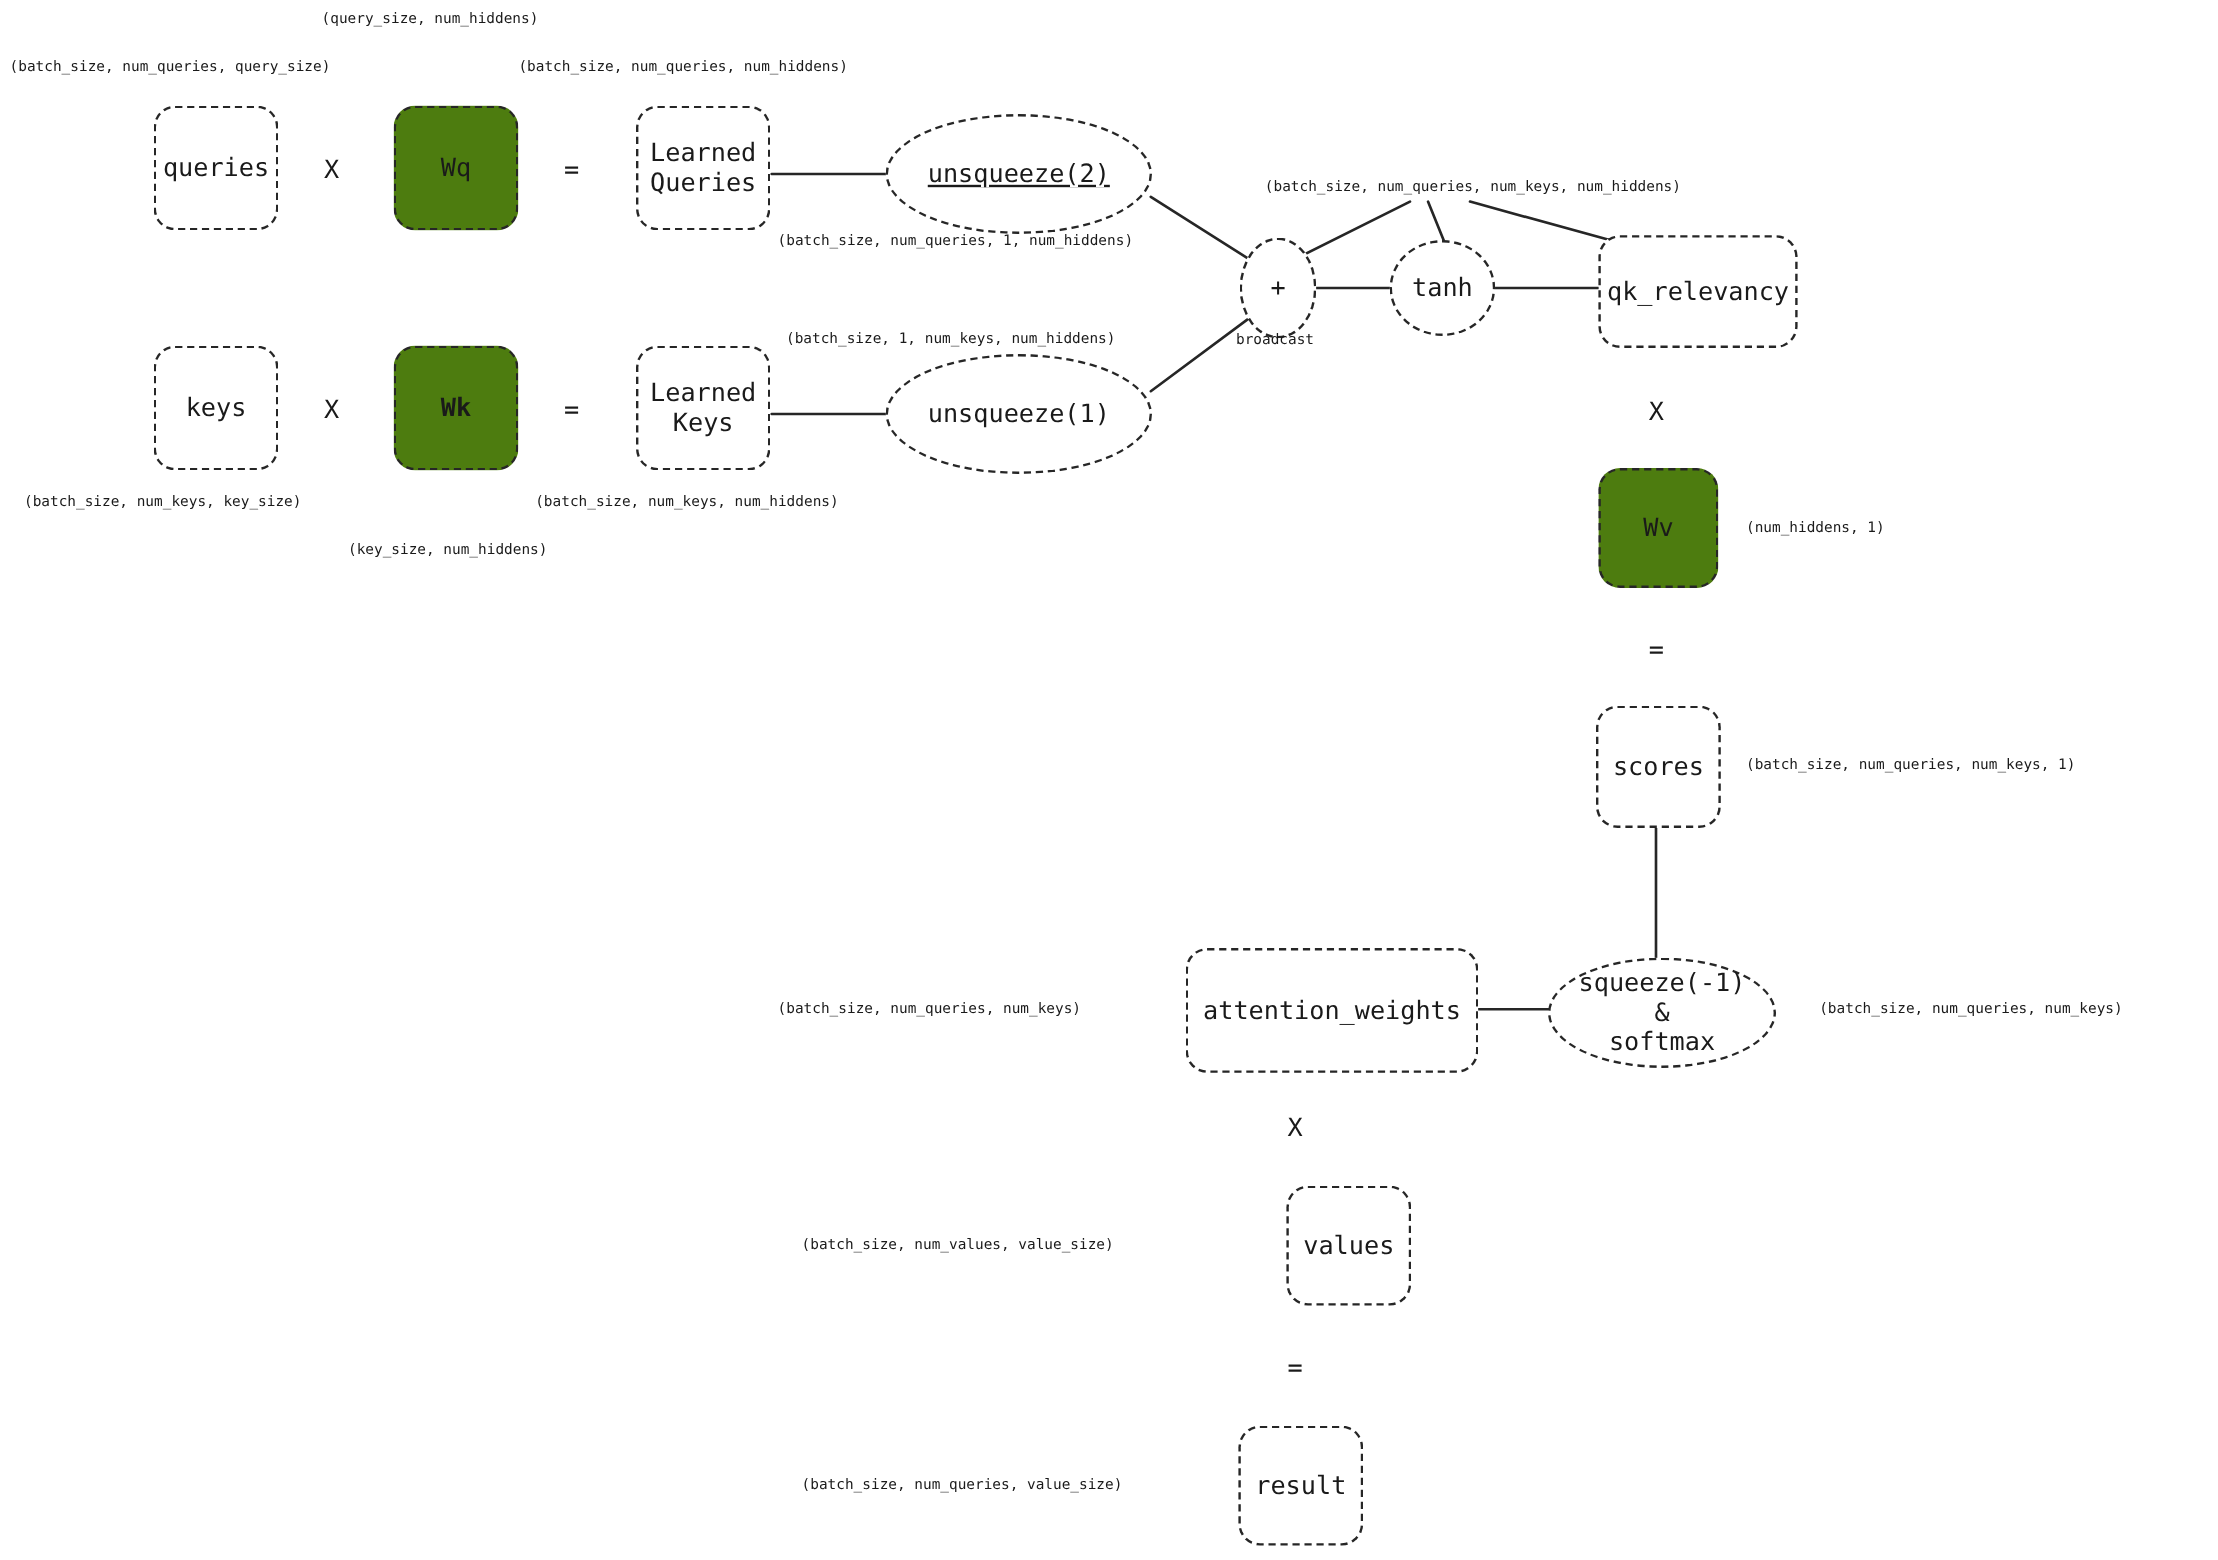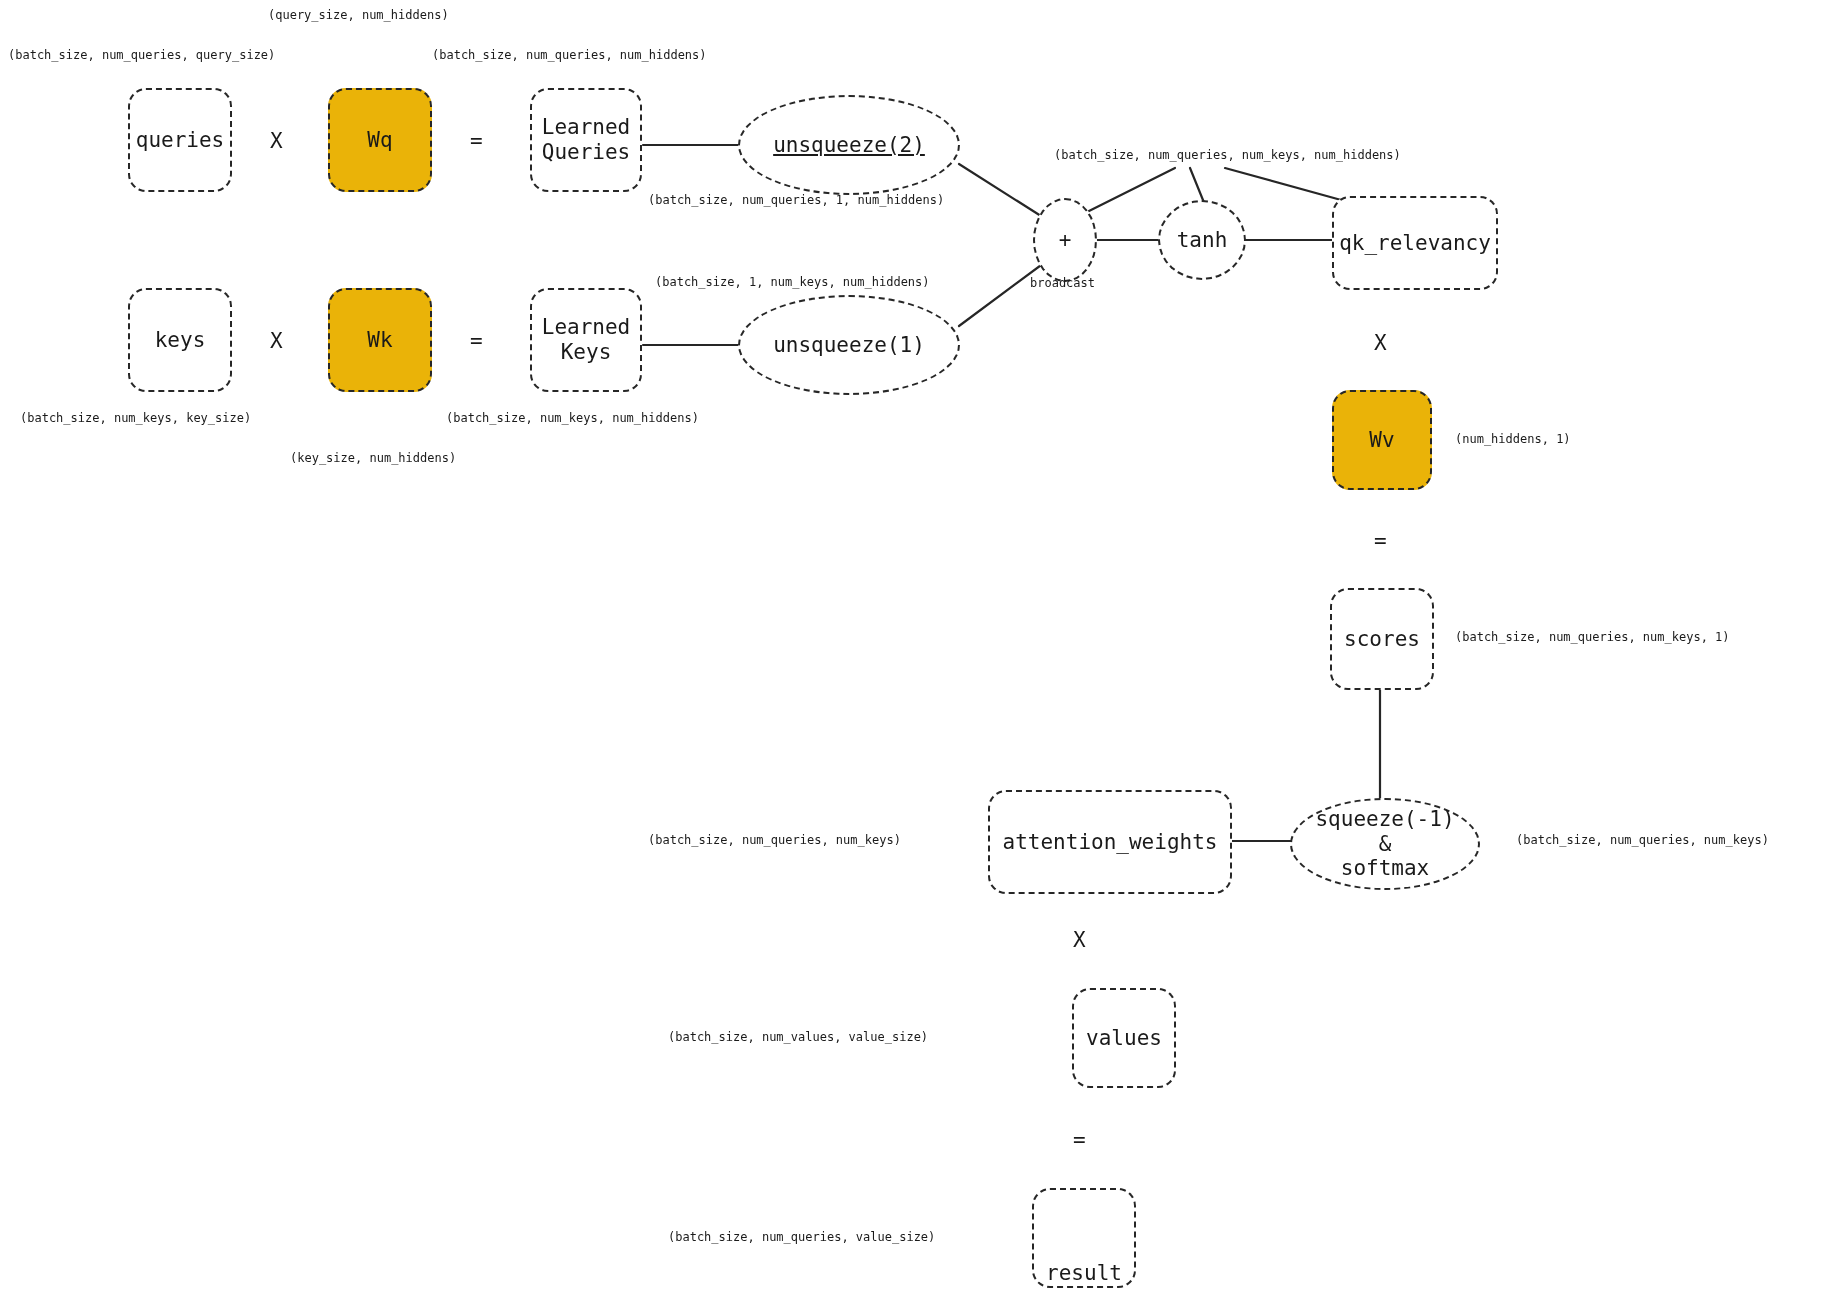--- a/index.html
+++ b/index.html
@@ -41,21 +41,21 @@
     white-space: pre-line;
     color: #1a1a1a;
   }
   .node.rect {
     border-radius: 18px;
   }
   .node.ellipse {
     border-radius: 50%;
   }
   .node.green {
-    background: #eab308;
+    background: #4d7c0f;
   }
   .label {
     position: absolute;
     font-size: 12px;
     color: #1a1a1a;
     white-space: pre;
     line-height: 1.2;
   }
   .op {
     position: absolute;
@@ -110,21 +110,21 @@
   </div>
 
   <div class="node ellipse" style="left:738px; top:95px; width:222px; height:100px;text-decoration:underline;">
     <span>unsqueeze(2)</span>
   </div>
 
   <div class="node rect" style="left:128px; top:288px; width:104px; height:104px;">
     <span>keys</span>
   </div>
 
-  <div class="node rect green" style="left:328px; top:288px; width:104px; height:104px;">
+  <div class="node rect green" style="left:328px; top:288px; width:104px; height:104px;font-weight:bold;">
     <span>Wk</span>
   </div>
 
   <div class="node rect" style="left:530px; top:288px; width:112px; height:104px;">
     <span>Learned
 Keys</span>
   </div>
 
   <div class="node ellipse" style="left:738px; top:295px; width:222px; height:100px;">
     <span>unsqueeze(1)</span>
@@ -157,21 +157,21 @@
   </div>
 
   <div class="node rect" style="left:988px; top:790px; width:244px; height:104px;">
     <span>attention_weights</span>
   </div>
 
   <div class="node rect" style="left:1072px; top:988px; width:104px; height:100px;">
     <span>values</span>
   </div>
 
-  <div class="node rect" style="left:1032px; top:1188px; width:104px; height:100px;align-items:flex-end;">
+  <div class="node rect" style="left:1032px; top:1188px; width:104px; height:100px;">
     <span>result</span>
   </div>
 
   <div class="op" style="left:270px; top:129px;">X</div>
   <div class="op" style="left:470px; top:129px;">=</div>
   <div class="op" style="left:270px; top:329px;">X</div>
   <div class="op" style="left:470px; top:329px;">=</div>
   <div class="op" style="left:1374px; top:331px;">X</div>
   <div class="op" style="left:1374px; top:529px;">=</div>
   <div class="op" style="left:1073px; top:928px;">X</div>

